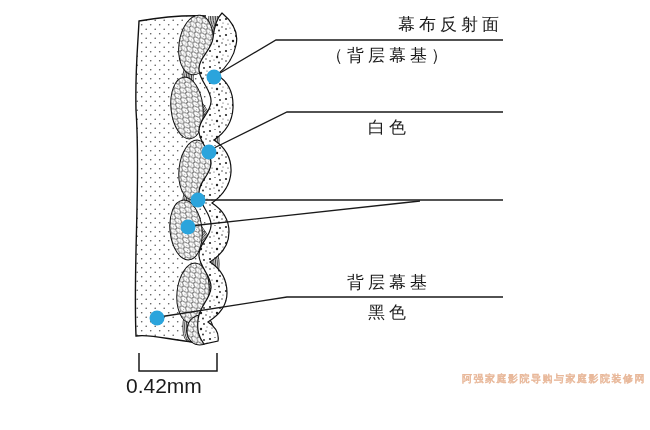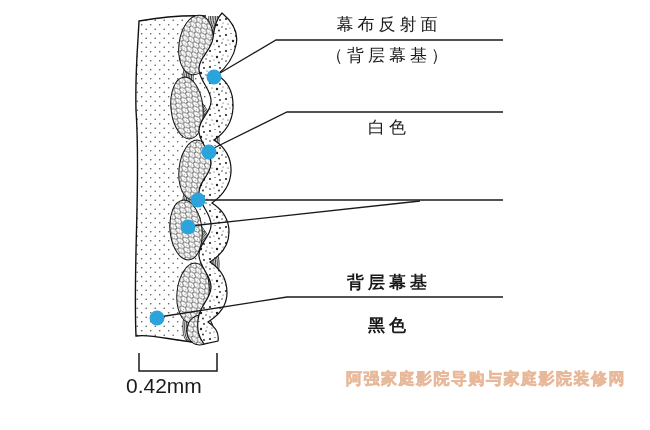--- a/index.html
+++ b/index.html
@@ -25,23 +25,23 @@
   .lbl-wide { letter-spacing:3px; }
   .meas {
     position:absolute;
     left:126px; top:374px; width:104px;
     font-size:21px;
     color:#1a1a1a;
   }
   .watermark {
     position:absolute;
     top:369px; right:4px; width:300px;
-    text-align:left;
-    font-size:16px;
-    font-weight:bold;
+    text-align:right;
+    font-size:10px;
+    font-weight:normal;
     line-height:19px;
     letter-spacing:1.5px;
     color:#f0cdb8;
     -webkit-text-stroke:0.6px #e8b89a;
   }
 </style>
 </head>
 <body>
 
 <div class="stage">
@@ -120,28 +120,28 @@
 
     <g fill="#2BA4DC">
       <circle cx="214" cy="77" r="7.5"></circle>
       <circle cx="209" cy="152" r="7.5"></circle>
       <circle cx="198" cy="200" r="7.5"></circle>
       <circle cx="188" cy="227" r="7.5"></circle>
       <circle cx="157" cy="318" r="7.5"></circle>
     </g>
   </svg>
 
-  <div class="lbl" style="top:13px; left:275px; width:228px;">幕布反射面</div>
+  <div class="lbl" style="top:13px; left:275px; width:228px;text-align:right;">幕布反射面</div>
   <div class="lbl" style="top:44px; left:275px; width:228px;">（背层幕基）</div>
 
   <div class="lbl" style="top:116px; left:275px; width:228px;">白色</div>
 
 
-  <div class="lbl" style="top:271px; left:275px; width:228px;font-weight:bold;">背层幕基</div>
-  <div class="lbl" style="top:314px; left:275px; width:228px;font-weight:bold;">黑色</div>
+  <div class="lbl" style="top:271px; left:275px; width:228px;">背层幕基</div>
+  <div class="lbl" style="top:301px; left:275px; width:228px;">黑色</div>
 
   <div class="meas">0.42mm</div>
 
   <div class="watermark">
     <div>阿强家庭影院导购与家庭影院装修网</div>
   </div>
 
 </div>
 
 </body></html>

